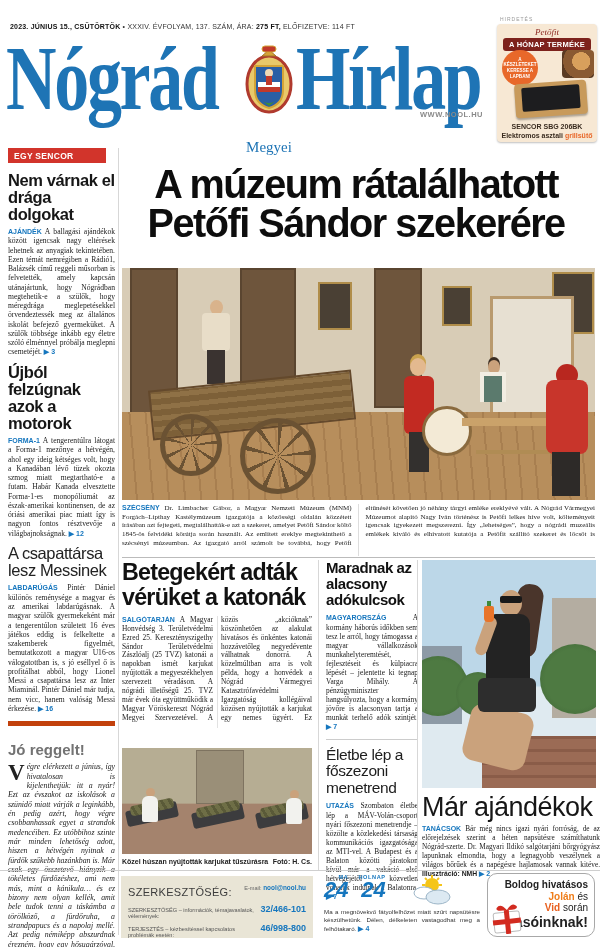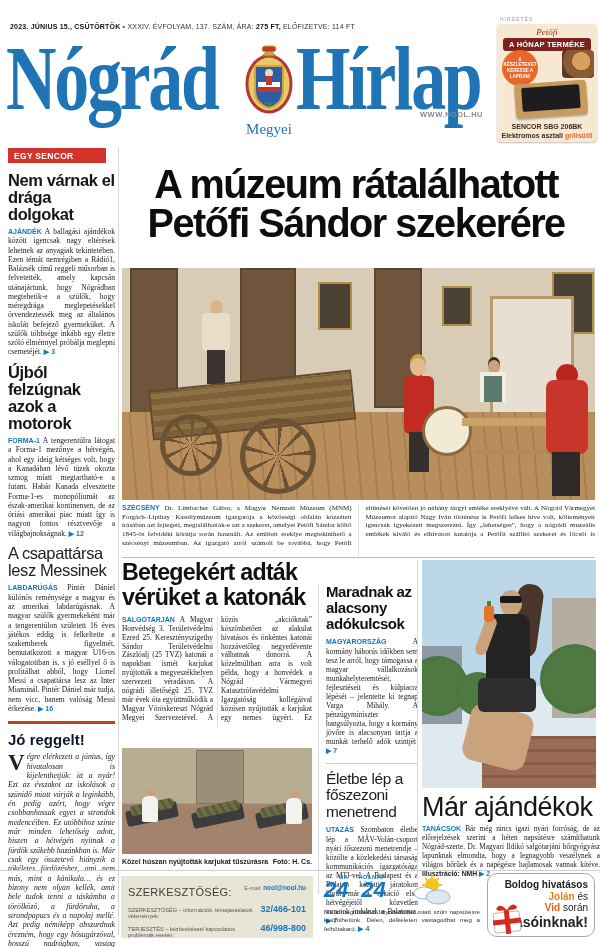--- a/index.html
+++ b/index.html
@@ -6,21 +6,21 @@
   .page{position:relative;width:600px;height:947px;background:#fff;overflow:hidden;
         font-family:"Liberation Sans",sans-serif;color:#1a1a1a;}
   
   .dateline{position:absolute;left:10px;top:23px;font-size:7px;color:#333;letter-spacing:.2px;white-space:nowrap;}
   .dateline b{color:#111;}
   .mast-word{position:absolute;font-family:"Liberation Serif",serif;font-weight:bold;
              color:#1e74b5;font-size:92px;line-height:1;transform:scaleX(.76);transform-origin:left top;letter-spacing:-3px;}
   #mast1{left:6px;top:32px;}
   #mast2{left:296px;top:32px;}
   .crest{position:absolute;left:243px;top:42px;width:52px;height:96px;text-align:center;}
-  .crest-label{font-family:"Liberation Serif",serif;color:#1e74b5;font-size:15px;margin-top:1px;}
+  .crest-label{font-family:"Liberation Serif",serif;color:#1e74b5;font-size:15px;margin-top:19px;}
   .site{position:absolute;left:420px;top:110px;font-size:7.5px;font-weight:bold;color:#8a8a8a;letter-spacing:.5px;}
   
   .ad-tag{position:absolute;left:500px;top:16px;font-size:5px;color:#999;letter-spacing:1px;}
   .ad{position:absolute;left:497px;top:24px;width:100px;height:118px;background:#f7e8d4;border-radius:4px;
       box-shadow:0 1px 2px rgba(0,0,0,.25);overflow:hidden;}
   .ad-month{font-family:"Liberation Serif",serif;font-style:italic;color:#8d2a23;font-size:9px;text-align:center;margin-top:3px;}
   .ad-banner{background:#7d221c;color:#fff;font-weight:bold;font-size:7.5px;text-align:center;
              border-radius:3px;margin:1px 6px 0 6px;padding:2px 0;letter-spacing:.2px;}
   .ad-bubble{position:absolute;left:5px;top:26px;width:36px;height:36px;border-radius:50%;background:#e8682a;
              color:#fff;font-weight:bold;font-size:4.6px;text-align:center;display:flex;align-items:center;justify-content:center;
@@ -43,21 +43,21 @@
       radial-gradient(circle at 90% 24%,#6e4e35 0 6px,transparent 7px),
       radial-gradient(circle at 30% 62%,#fdfdfb 0 16px,transparent 17px),
       radial-gradient(circle at 62% 66%,#f6f6f2 0 17px,transparent 18px),
       radial-gradient(circle at 92% 62%,#efefe9 0 13px,transparent 14px),
       linear-gradient(180deg,#aab4ac 0 35%,#c8ccc2 36% 100%);}
   .rail-title{font-size:16.5px;line-height:1.03;font-weight:bold;letter-spacing:-.4px;color:#161616;margin:7px 0 4px 0;}
   .rail-title.light{font-weight:normal;color:#222;}
   .rail-body{font-family:"Liberation Serif",serif;font-size:7.6px;line-height:1.22;text-align:justify;color:#222;}
   .kicker{color:#1576be;font-family:"Liberation Sans",sans-serif;font-weight:bold;font-size:7px;}
   .pageref{color:#1576be;font-family:"Liberation Sans",sans-serif;font-weight:bold;font-size:7px;white-space:nowrap;}
-  .greet-title{color:#0f172a;font-size:15px;font-weight:bold;margin:8px 0 4px 0;border-top:3px solid #c2410c;padding-top:7px;}
+  .greet-title{color:#737373;font-size:15px;font-weight:bold;margin:8px 0 4px 0;border-top:5px solid #c2410c;padding-top:15px;}
   .greet-body{font-family:"Liberation Serif",serif;font-style:italic;font-size:7.8px;line-height:1.2;text-align:justify;color:#222;}
   .greet-body::first-letter{float:left;font-size:23px;line-height:.85;padding:1px 2px 0 0;font-style:normal;font-weight:bold;}
   .vrule-main{position:absolute;left:118px;top:148px;width:1px;height:787px;background:#d7d7d7;}
   
   .strap{position:absolute;left:122px;top:147px;width:473px;font-size:16px;font-weight:bold;color:#1565a8;letter-spacing:-.2px;}
   .headline{position:absolute;left:122px;top:165px;width:473px;text-align:center;color:#0d0d0d;
             font-size:40px;font-weight:bold;line-height:.98;letter-spacing:-1.5px;transform:scaleX(.99);transform-origin:left top;}
   .lead-photo{position:absolute;left:122px;top:268px;width:473px;height:232px;overflow:hidden;
               background:linear-gradient(180deg,#d8ccb6 0 62%,#c09a67 63% 100%);}
   .lp-floor{position:absolute;left:0;bottom:0;width:100%;height:38%;
@@ -96,21 +96,21 @@
             font-family:"Liberation Serif",serif;font-size:7.4px;line-height:1.2;text-align:justify;}
   .mid-photo{position:absolute;left:0;top:188px;width:190px;height:106px;overflow:hidden;
              background:linear-gradient(180deg,#b6ad93 0 52%,#a4836d 53% 100%);}
   .bp-door{position:absolute;background:#9a8f78;border:1px solid #7e7360;}
   .bp-chair{position:absolute;width:52px;height:16px;background:#3c3c3e;border-radius:3px;transform:rotate(-12deg);}
   .bp-soldier{position:absolute;width:44px;height:10px;background:repeating-linear-gradient(70deg,#6e6e46 0 4px,#5a5a38 4px 7px);border-radius:4px;transform:rotate(-12deg);}
   .bp-nurse{position:absolute;width:16px;height:26px;background:#f2f2ee;border-radius:6px 6px 2px 2px;}
   .bp-head{position:absolute;width:9px;height:9px;border-radius:50%;background:#caa27c;}
   .mid-caption{position:absolute;left:0;top:298px;width:190px;font-size:7px;font-weight:bold;color:#222;display:flex;justify-content:space-between;}
   
-  .sidecol{position:absolute;left:318px;top:584px;width:92px;height:310px;border-left:1px solid #d7d7d7;padding-left:7px;box-sizing:content-box;}
+  .sidecol{position:absolute;left:318px;top:560px;width:92px;height:310px;border-left:1px solid #d7d7d7;padding-left:7px;box-sizing:content-box;}
   .side-title{font-size:15px;font-weight:bold;letter-spacing:-.4px;line-height:1.07;color:#111;}
   .side-title.light{font-weight:normal;font-size:15.5px;color:#1d1d1d;}
   .side-body{margin-top:5px;font-family:"Liberation Serif",serif;font-size:7.4px;line-height:1.22;text-align:justify;}
   .side-sep{border:none;border-top:1px solid #ccc;margin:7px 0 7px 0;}
   
   .sun-block{position:absolute;left:417px;top:560px;width:178px;border-left:1px solid #d7d7d7;padding-left:4px;}
   .sun-photo{position:relative;width:174px;height:228px;overflow:hidden;
              background:linear-gradient(180deg,#bcd7e8 0 55%,#dfeaf0 56% 100%);}
   .sp-bldg1{position:absolute;left:0;top:86px;width:40px;height:78px;background:#8d9aa6;}
   .sp-bldg2{position:absolute;right:0;top:38px;width:44px;height:120px;background:#b4ada1;}
@@ -177,21 +177,21 @@
       <circle cx="24" cy="31" r="4" fill="#f0d9b5"></circle>
       <rect x="21" y="34" width="6" height="9" fill="#c0392b"></rect>
     </svg>
     <div class="crest-label">Megyei</div>
   </div>
   <div class="mast-word" id="mast2">Hírlap</div>
   <div class="site">WWW.NOOL.HU</div>
 
   <div class="ad-tag">HIRDETÉS</div>
   <div class="ad">
-    <div class="ad-month">Petőfi</div>
+    <div class="ad-month">Petőfit</div>
     <div class="ad-banner">A HÓNAP TERMÉKE</div>
     <div class="ad-bubble">A KÉSZLETEKET KERESSE A LAPBAN!</div>
     <div class="ad-photo"></div>
     <div class="ad-grill"></div>
     <div class="ad-model">SENCOR SBG 206BK</div>
     <div class="ad-desc">
       <span>Elektromos asztali</span>
       <span class="orange">grillsütő</span>
     </div>
   </div>

